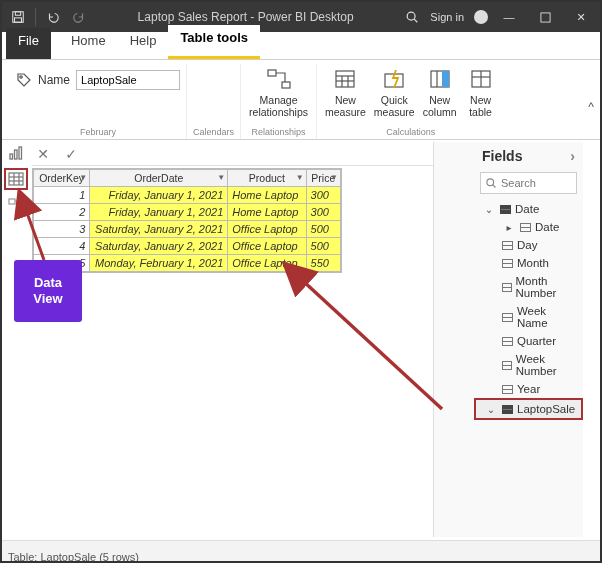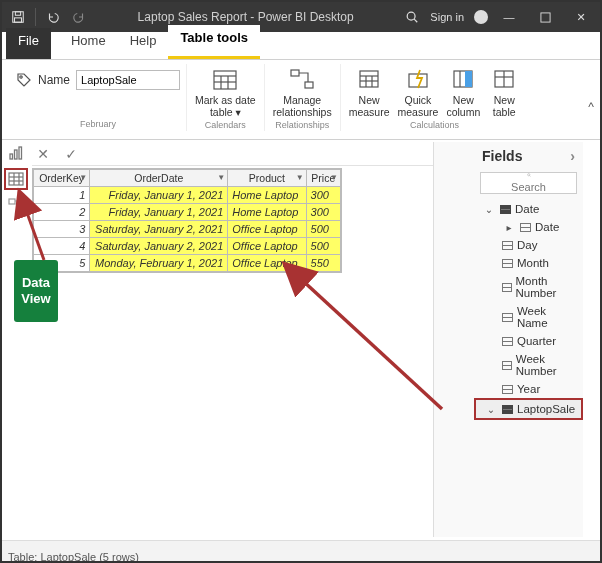--- a/index.html
+++ b/index.html
@@ -15,21 +15,21 @@
   .titlebar .signin-dot { width: 14px; height: 14px; border-radius: 50%; background: #ddd; margin-left: 4px; }
   .titlebar .win-btn { width: 30px; height: 24px; display: flex; align-items: center; justify-content: center; color: #ddd; font-size: 11px; }
 
   
   .ribbon-tabs { height: 28px; background: #fff; display: flex; align-items: flex-end; border-bottom: 1px solid #d0d0d0; padding-left: 4px; }
   .ribbon-tabs .tab { padding: 5px 12px 11px 12px; font-size: 13px; color: #444; }
   .ribbon-tabs .tab.file { background: #333; color: #fff; margin-right: 8px; }
   .ribbon-tabs .tab.active { background: #fff; border-bottom: 3px solid #f2c811; color: #000000; font-weight: 700; }
 
   
-  .ribbon-body { height: 80px; background: #fff; border-bottom: 1px solid #d0d0d0; display: flex; padding: 4px 8px 8px 8px; position: relative; }
+  .ribbon-body { height: 80px; background: #fff; border-bottom: 1px solid #d0d0d0; display: flex; padding: 4px 8px 0 8px; position: relative; }
   .rb-group { display: flex; flex-direction: column; align-items: center; border-right: 1px solid #eee; padding: 0 6px; }
   .rb-group:last-child { border-right: none; }
   .rb-group .glabel { font-size: 9px; color: #888; margin-top: auto; padding-bottom: 2px; }
   .rb-name-row { display: flex; align-items: center; gap: 6px; padding-top: 6px; }
   .rb-name-row input { width: 104px; height: 20px; border: 1px solid #bbb; padding: 1px 4px; font-size: 11px; }
   .rb-btn { display: flex; flex-direction: column; align-items: center; padding: 2px 2px; font-size: 10.5px; color: #333; line-height: 1.15; text-align: center; }
   .rb-btn .ric { width: 32px; height: 26px; display:flex; align-items:center; justify-content:center; margin-bottom:2px;}
   .rb-row { display: flex; gap: 4px; }
   .caret { position:absolute; right:6px; top:50%; font-size:12px; color:#555; }
 
@@ -51,35 +51,35 @@
   .grid th .dd { position:absolute; right:2px; top:3px; font-size:8px; color:#666; }
   .grid tbody tr td:nth-child(2),
   .grid tbody tr td:nth-child(3),
   .grid tbody tr td:nth-child(4) { background:#ffff66; font-style:italic; }
   .grid tbody tr td:nth-child(4){ font-style:italic;}
   .grid td.idx { text-align:right; font-style:italic;}
 
   
   .fields { position:absolute; right:17px; top:140px; width:150px; bottom:24px; border-left:1px solid #ddd; background:#f9f9f9; display:flex; flex-direction:column;padding-left:40px; }
   .fields .fh { display:flex; align-items:center; justify-content:space-between; padding:6px 8px; font-size:14px; font-weight:600; color:#333; }
-  .fields .search { margin:2px 6px 6px 6px; border:1px solid #ccc; height:22px; display:flex; align-items:center; padding:0 4px; gap:4px; color:#777; background:#fff;flex-direction:column;}
+  .fields .search { margin:2px 6px 6px 6px; border:1px solid #ccc; height:22px; display:flex; align-items:center; padding:0 4px; gap:4px; color:#777; background:#fff;}
   .fields .tree { flex:1; overflow:auto; font-size:11.5px; }
   .fields .node { display:flex; align-items:center; gap:4px; padding:3px 4px 3px 8px; }
   .fields .node .ico { width:14px; text-align:center; color:#555; font-size:10px;}
   .fields .node .tbl { border:1px solid #777; width:11px; height:9px; display:inline-block; position:relative;}
   .fields .node .tbl::before{content:"";position:absolute;left:0;right:0;top:3px;border-top:1px solid #777;}
   .fields .node .tbl.dark { background:#444; border-color:#444;}
   .fields .node.child { padding-left:28px; }
   .fields .node.selected { border:2px solid #a83232; background:#eee; }
 
   
   .status { position:absolute; left:0; bottom:0; right:0; height:20px; background:#f3f3f3; color:#555; font-size:11px; padding:10px 6px; border-top:1px solid #ddd;}
 
   
-  .callout { position:absolute; left:12px; top:258px; width:44px; height:62px; background:#15803d; color:#fff; font-size:13px; font-weight:600; display:flex; align-items:center; justify-content:center; text-align:center; border-radius:3px; line-height:1.2;}
+  .callout { position:absolute; left:12px; top:258px; width:68px; height:62px; background:#6d28d9; color:#fff; font-size:13px; font-weight:600; display:flex; align-items:center; justify-content:center; text-align:center; border-radius:3px; line-height:1.2;}
   
   
   .arrow-svg { position:absolute; left:0; top:0; pointer-events:none; }
 
   svg { display:block; }
 </style>
 </head>
 <body>
 
 <div class="titlebar">
@@ -141,33 +141,20 @@
             <circle cx="5" cy="5" r="1.2"></circle>
           </svg>
       </span>
       <span style="font-size:12px;">Name</span>
       <input value="LaptopSale" style="">
     </div>
     <div class="glabel" style="align-self:center;">February</div>
   </div>
 
   <div class="rb-group">
-    <div class="rb-btn">
-      <div class="ric">
-        <svg width="28" height="24" viewBox="0 0 28 24" fill="none" stroke="#555" stroke-width="1.2">
-            <rect x="3" y="4" width="22" height="18"></rect>
-            <line x1="3" y1="9" x2="25" y2="9"></line>
-            <line x1="10" y1="9" x2="10" y2="22"></line>
-            <line x1="17" y1="9" x2="17" y2="22"></line>
-            <line x1="3" y1="15" x2="25" y2="15"></line>
-          </svg>
-      </div>
-      <span>Mark as date</span>
-        <span>table ▾</span>
-    </div>
     <div class="glabel">Calendars</div>
   </div>
 
   <div class="rb-group">
     <div class="rb-btn">
       <div class="ric">
         <svg width="28" height="24" viewBox="0 0 28 24" fill="none" stroke="#555" stroke-width="1.2">
             <rect x="3" y="3" width="8" height="6"></rect>
             <rect x="17" y="15" width="8" height="6"></rect>
             <path d="M11 6 L20 6 L20 15"></path>

